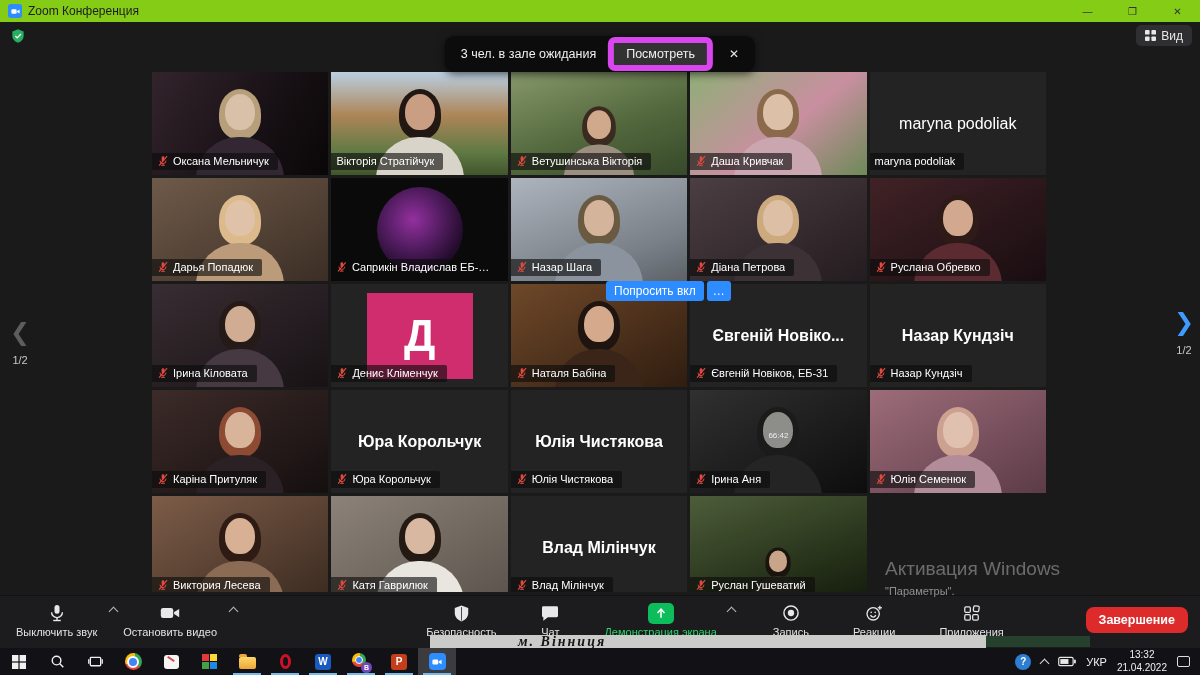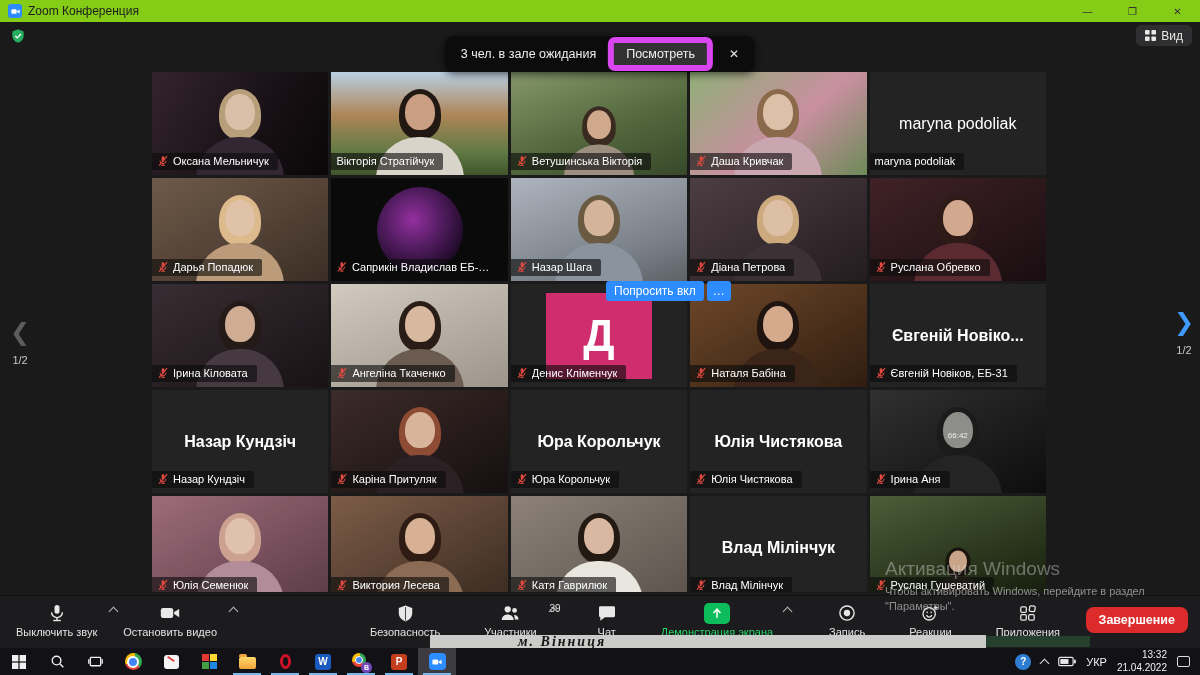--- a/index.html
+++ b/index.html
@@ -95,21 +95,21 @@
   .ppt-sq{background:#c43e1c;}
   .bb-wrap{position:relative;width:18px;height:18px;}
   .bb-wrap .chrome-disc{width:14px;height:14px;}
   .bb-wrap .chrome-disc::after{width:6px;height:6px;border-width:1.5px;}
   .b-badge{position:absolute;right:-2px;bottom:-2px;width:11px;height:11px;border-radius:50%;background:#7248b9;color:#fff;font-size:7px;font-weight:700;display:flex;align-items:center;justify-content:center;}
   .zoom-sq{width:17px;height:17px;background:#2d8cff;border-radius:4px;display:flex;align-items:center;justify-content:center;}
   .tray{margin-left:auto;display:flex;align-items:center;gap:10px;padding-right:10px;}
   .tray-chev{width:7px;height:7px;border-left:1.5px solid #ddd;border-top:1.5px solid #ddd;transform:rotate(45deg);margin-top:3px;}
   .help-disc{position:relative;width:16px;height:16px;border-radius:50%;background:#2d7dd2;color:#fff;font-size:10px;font-weight:700;display:flex;align-items:center;justify-content:center;}
   .lang{color:#f0f0f0;font-size:11px;}
-  .clock{color:#f0f0f0;font-size:10px;line-height:1.25;text-align:right;}
+  .clock{color:#f0f0f0;font-size:10px;line-height:1.25;text-align:center;}
   .notif-ico{width:13px;height:11px;border:1.5px solid #ddd;border-radius:2px;}
 </style>
 </head>
 <body>
 
 <div class="stage">
 
   <div class="titlebar">
     <div class="zicon">
       <svg width="9" height="9" viewBox="0 0 24 24">
@@ -378,43 +378,20 @@
       <svg class="mic-muted" viewBox="0 0 16 16" width="12" height="12">
         <g fill="#e04a3f" stroke="#e04a3f">
           <rect x="6.2" y="1.5" width="3.6" height="7" rx="1.8" stroke="none"></rect>
           <path d="M4 7.5a4 4 0 0 0 8 0" fill="none" stroke-width="1.3"></path>
           <line x1="8" y1="11.5" x2="8" y2="13.5" stroke-width="1.3"></line>
           <line x1="5.5" y1="13.8" x2="10.5" y2="13.8" stroke-width="1.3"></line>
           <line x1="2.8" y1="14.2" x2="13.4" y2="1.6" stroke-width="1.6"></line>
         </g>
       </svg>
       <span class="name-text">Ірина Кіловата</span>
-    </div>
-  </div>
-        <div class="tile has-person">
-    <div class="scene" style="background: linear-gradient(160deg, rgb(209, 202, 190) 0%, rgb(157, 149, 139) 100%);">
-      <div class="person">
-        <div class="hair" style="background: rgb(42, 28, 22);"></div>
-              <div class="head" style="background: rgb(216, 184, 158);"></div>
-              <div class="body" style="background: rgb(107, 91, 81);"></div>
-      </div>
-
-    </div>
-
-    <div class="name-tag">
-      <svg class="mic-muted" viewBox="0 0 16 16" width="12" height="12">
-        <g fill="#e04a3f" stroke="#e04a3f">
-          <rect x="6.2" y="1.5" width="3.6" height="7" rx="1.8" stroke="none"></rect>
-          <path d="M4 7.5a4 4 0 0 0 8 0" fill="none" stroke-width="1.3"></path>
-          <line x1="8" y1="11.5" x2="8" y2="13.5" stroke-width="1.3"></line>
-          <line x1="5.5" y1="13.8" x2="10.5" y2="13.8" stroke-width="1.3"></line>
-          <line x1="2.8" y1="14.2" x2="13.4" y2="1.6" stroke-width="1.6"></line>
-        </g>
-      </svg>
-      <span class="name-text">Ангеліна Ткаченко</span>
     </div>
   </div>
         <div class="tile">
     <div class="scene">
       
       
       
     </div>
 
     <div class="letter-box" style="background: rgb(207, 45, 110); display: flex;">Д</div>
@@ -746,35 +723,20 @@
 
       <div class="tb-center">
         <div class="tb-btn">
           <div class="tb-ico">
             <svg viewBox="0 0 24 24" width="19" height="19">
                 <path fill="#e8e8e8" d="M12 2l8.5 3.2v6.3c0 5-3.6 8.9-8.5 10.5-4.9-1.6-8.5-5.5-8.5-10.5V5.2z"></path>
                 <path d="M12 4v17" stroke="#1c1c1e" stroke-width="1"></path>
               </svg>
           </div>
           <div class="tb-label">Безопасность</div>
-        </div>
-        <div class="tb-btn" style="padding-right:26px;">
-          <div class="tb-ico">
-            <svg viewBox="0 0 24 24" width="22" height="22">
-                <g fill="#e8e8e8">
-                  <circle cx="9.5" cy="8" r="3.4"></circle>
-                  <path d="M3 19.5c0-3.6 2.9-6 6.5-6s6.5 2.4 6.5 6z"></path>
-                  <circle cx="17" cy="9.2" r="2.6"></circle>
-                  <path d="M16.5 13.9c2.8.3 4.9 2.3 4.9 5.1h-4z"></path>
-                </g>
-              </svg>
-          </div>
-          <div class="badge">39</div>
-          <div class="tb-label">Участники</div>
-          <div class="chev" style="right:6px;"></div>
         </div>
         <div class="tb-btn">
           <div class="tb-ico">
             <svg viewBox="0 0 24 24" width="20" height="20">
                 <path fill="#e8e8e8" d="M4 4h16a1.6 1.6 0 0 1 1.6 1.6v9.8A1.6 1.6 0 0 1 20 17H9.5L4 21.2V17a1.6 1.6 0 0 1-1.6-1.6V5.6A1.6 1.6 0 0 1 4 4z"></path>
               </svg>
           </div>
           <div class="tb-label">Чат</div>
         </div>
         <div class="tb-btn" style="padding-right:22px;">
@@ -836,21 +798,20 @@
     </div>
 
     <div class="doc-strip">
       <div class="doc-text">м. Вінниця</div>
     </div>
     <div class="green-strip"></div>
 
     <div class="watermark">
       <div class="wm-1">Активация Windows</div>
       <div class="wm-2">
-        <div>Чтобы активировать Windows, перейдите в раздел</div>
         <div>"Параметры".</div>
       </div>
     </div>
   </div>
 
   <div class="taskbar">
     <div class="tb-apps">
       <div class="tb-app">
         <svg width="14" height="14" viewBox="0 0 14 14">
             <g fill="#f0f0f0">

